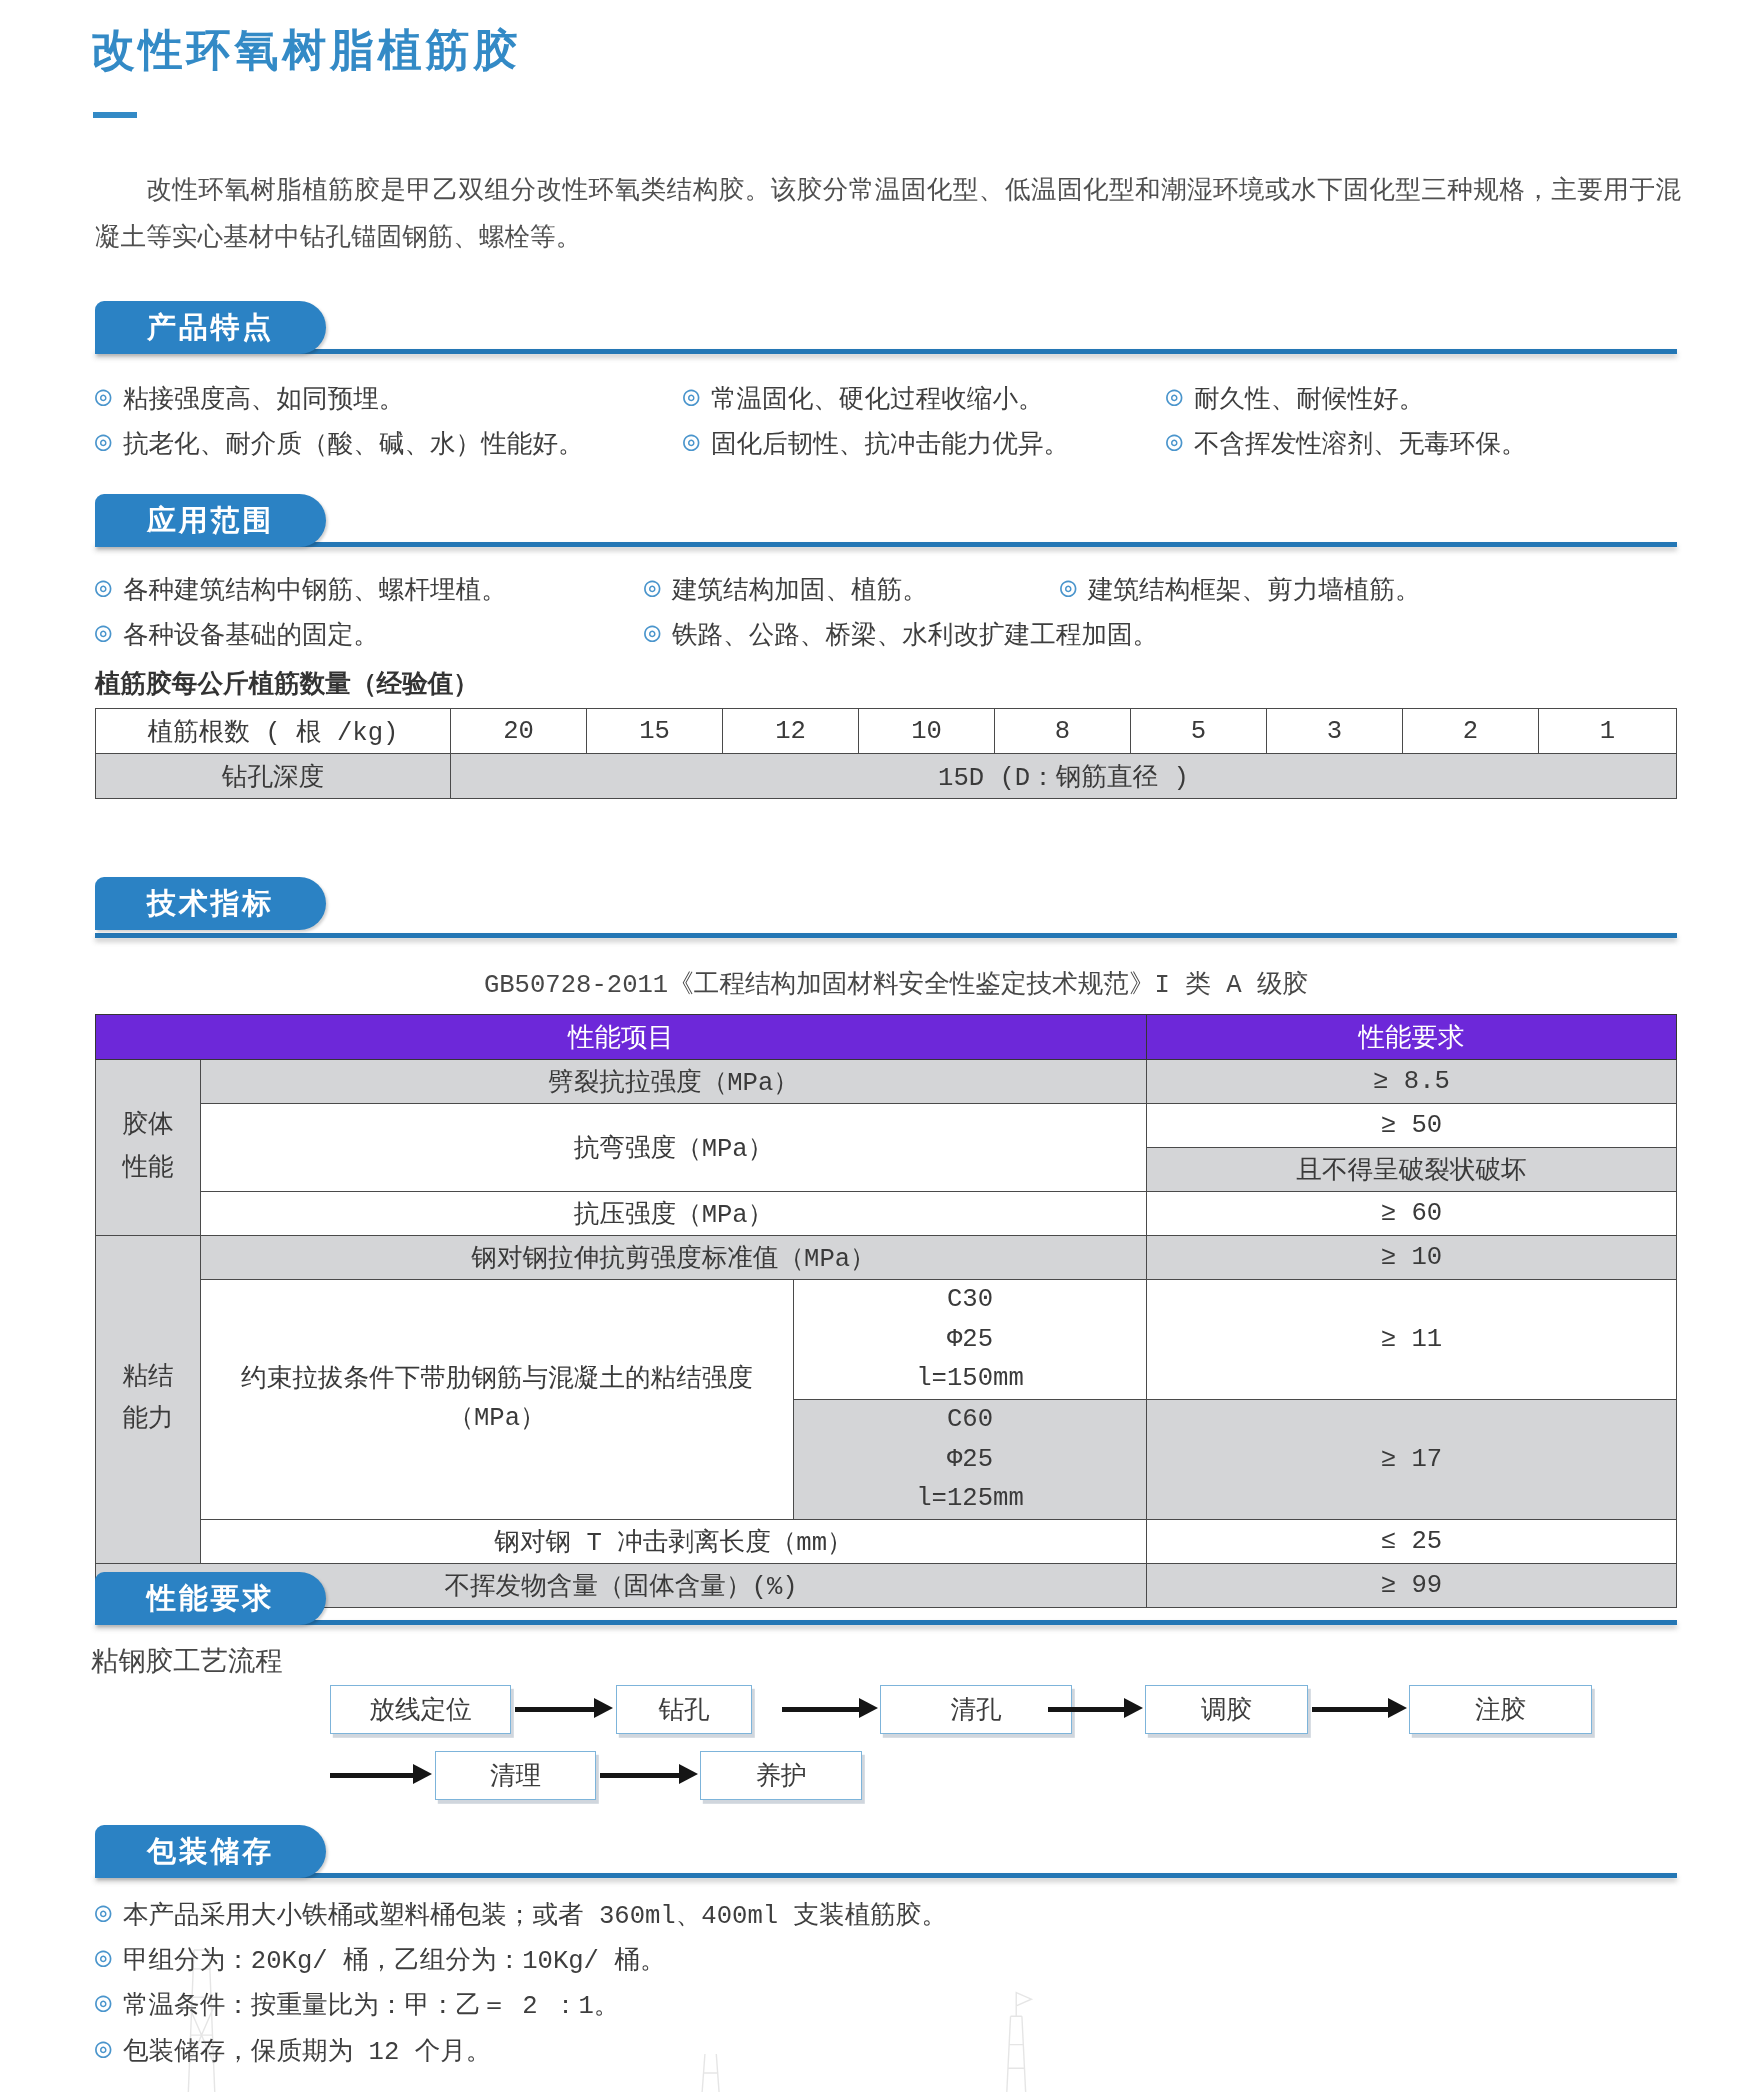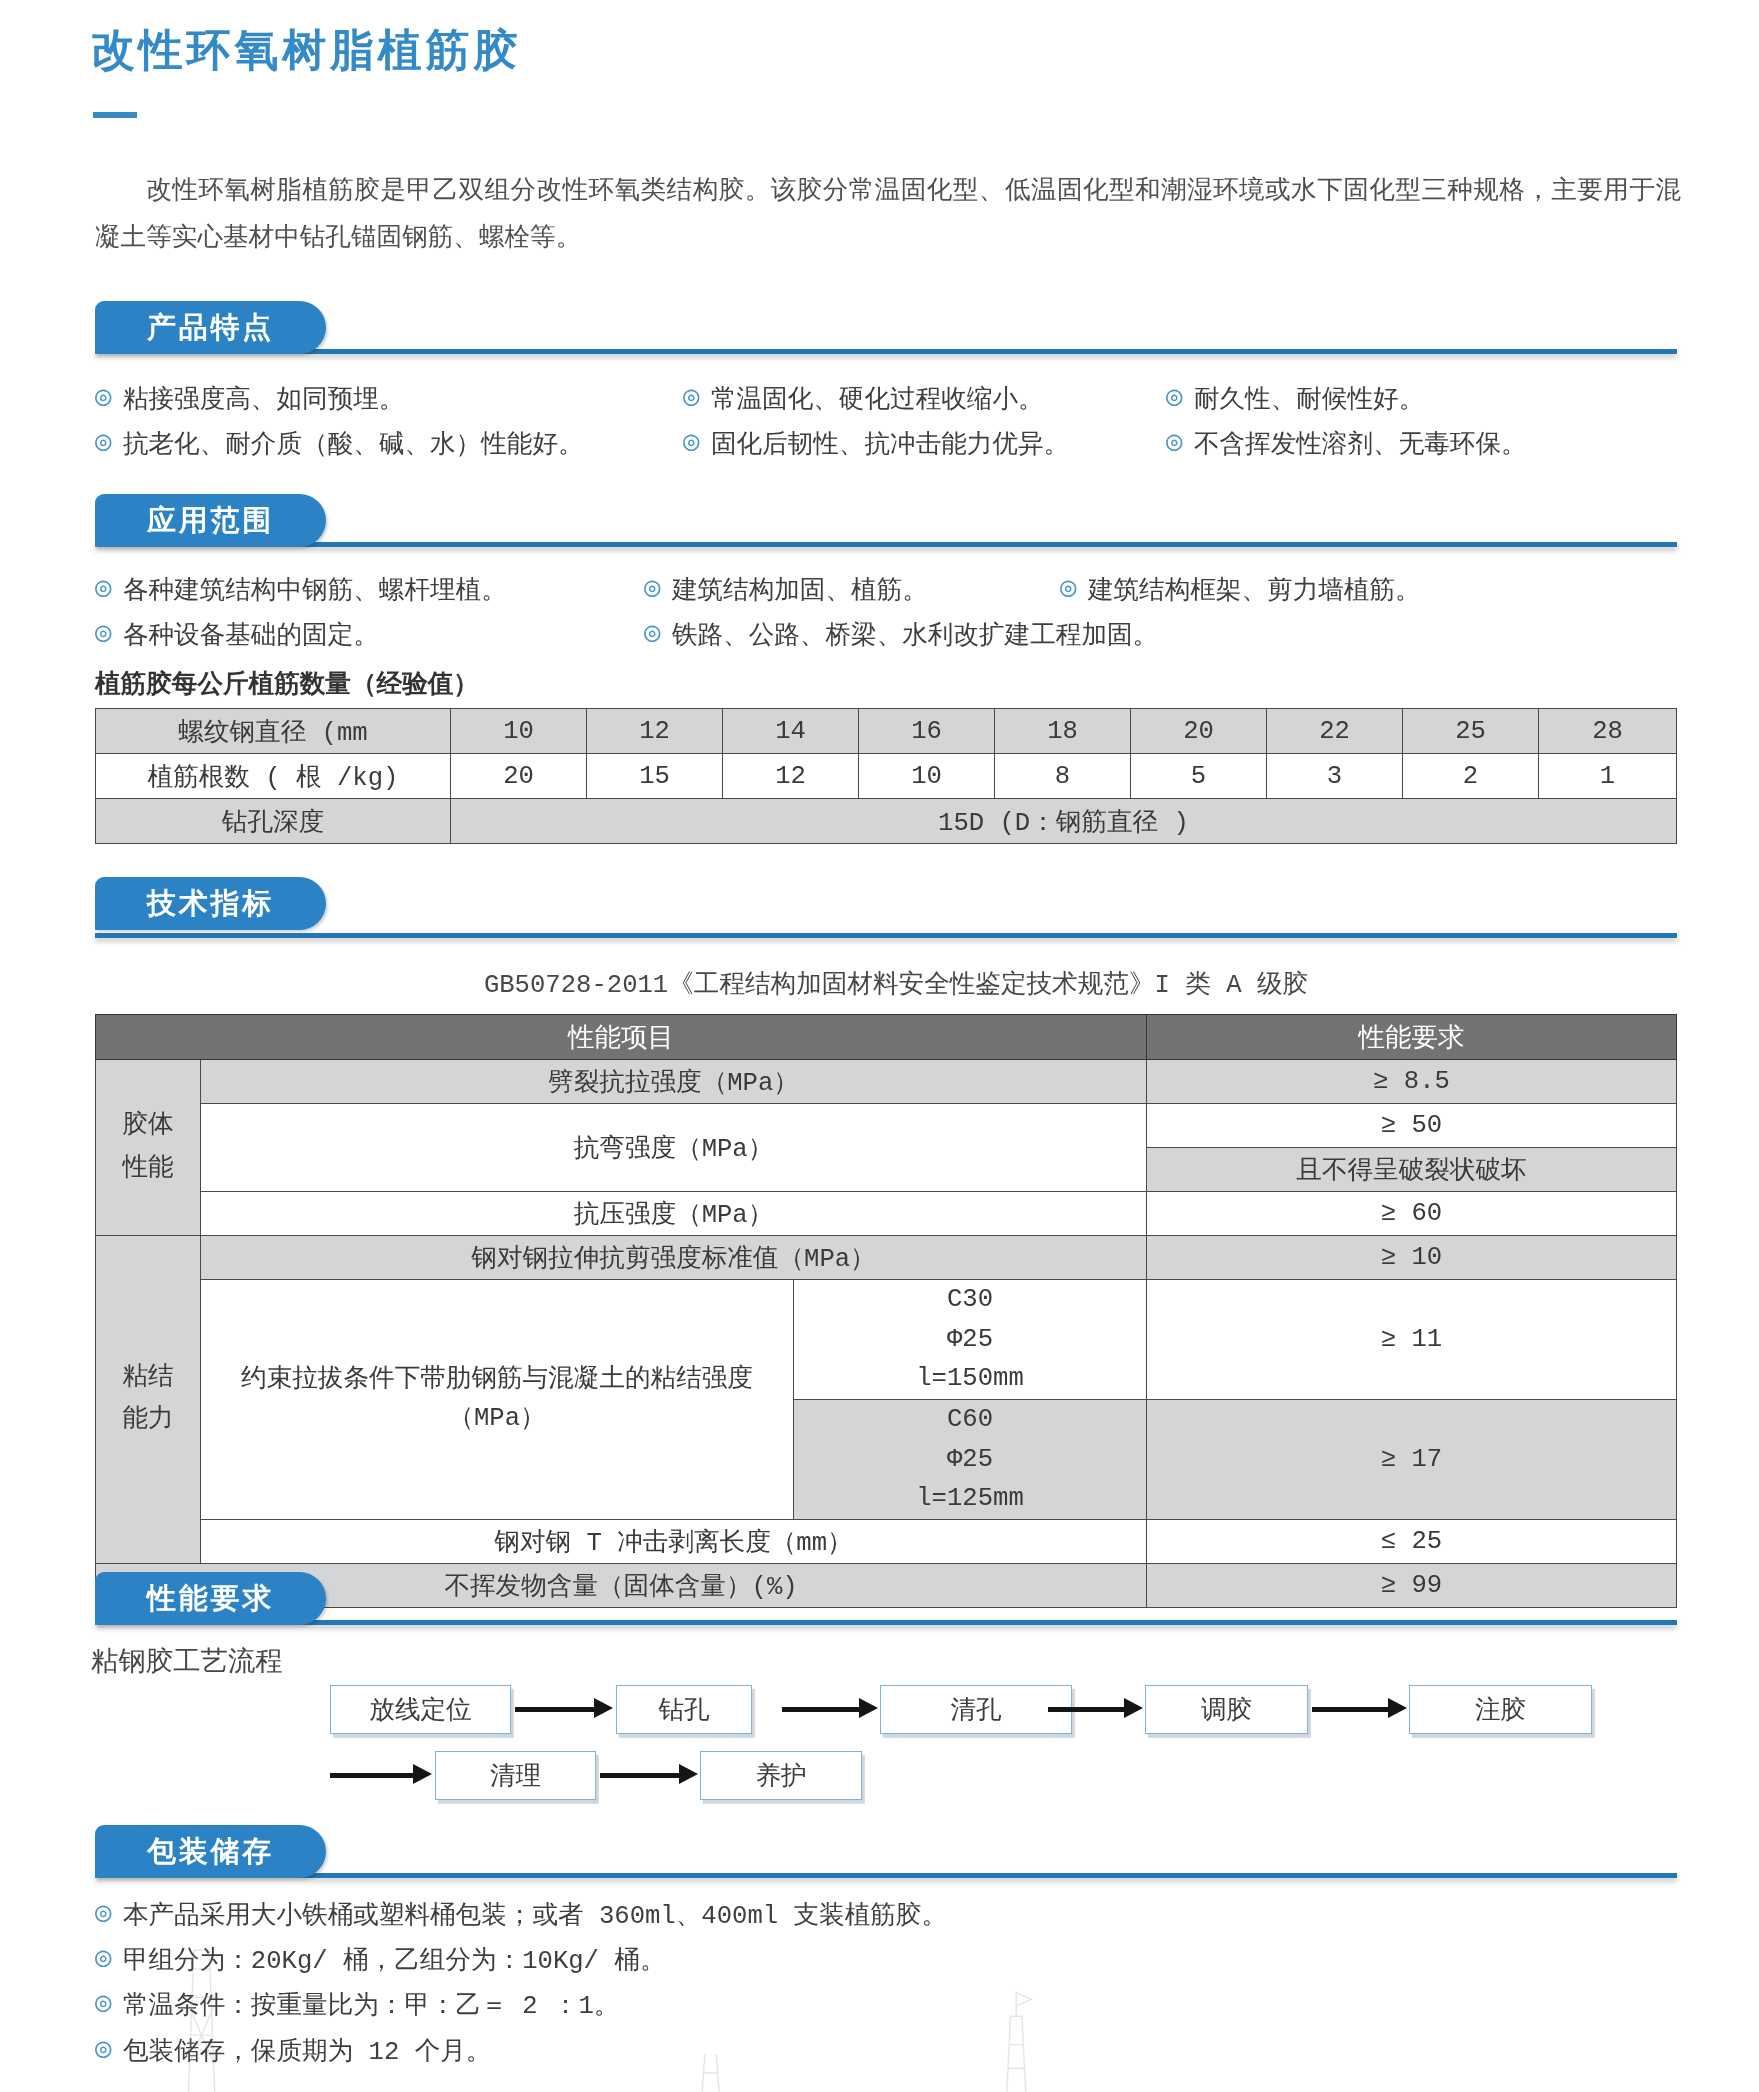--- a/index.html
+++ b/index.html
@@ -34,21 +34,21 @@
   
   table { border-collapse:collapse; table-layout:fixed; }
   td { border:0.9px solid #4a4a4a; text-align:center; vertical-align:middle; font-size:25.6px; color:#3a3a3a; padding:0; overflow:hidden; }
   .rebar-table { position:absolute; left:95px; top:708px; width:1582px; border:1.9px solid #383838; }
   .rebar-table td { height:44px; }
   .gray { background:#d4d5d7; }
   .white { background:#ffffff; }
   .spec-note { position:absolute; left:102px; top:963px; width:1582px; text-align:center; font-size:25.6px; color:#474747; margin:3px; }
   .spec-table { position:absolute; left:95px; top:1014px; width:1582px; border:1.9px solid #353535; }
   .spec-table td { height:43px; }
-  .spec-table .hdr { background:#737373; color:#ffffff; font-size:26.5px; height:44px; border-color:#353535; }
+  .spec-table .hdr { background:#6d28d9; color:#ffffff; font-size:26.5px; height:44px; border-color:#353535; }
   .grp-label { width:55px; margin:0 auto; line-height:1.65; }
   .pairline { display:flex; justify-content:center; line-height:1.55;flex-direction:column; }
   .subline { line-height:1.55; }
   
   .flow-subtitle { position:absolute; left:91px; top:1643px; font-size:27.4px; color:#464646; margin:0; }
   .fbox {
     position:absolute; height:49px; background:#ffffff; border:1.9px solid #7db4da;
     box-shadow:2.8px 3.8px 0 rgba(150,165,180,0.45); display:flex; align-items:center;
     justify-content:center; font-size:25.6px; color:#3c3c3c; box-sizing:border-box; white-space:nowrap;
   }
@@ -128,32 +128,20 @@
         <col style="width:136px;">
         <col style="width:136px;">
         <col style="width:136px;">
       <col style="width:136px;">
         <col style="width:136px;">
         <col style="width:136px;">
         <col style="width:136px;">
         <col>
     </colgroup>
     <tbody>
-        <tr>
-      <td class="gray">螺纹钢直径 (mm</td>
-      <td class="gray">10</td>
-      <td class="gray">12</td>
-      <td class="gray">14</td>
-      <td class="gray">16</td>
-      <td class="gray">18</td>
-      <td class="gray">20</td>
-      <td class="gray">22</td>
-      <td class="gray">25</td>
-      <td class="gray">28</td>
-    </tr>
     <tr>
       <td class="white">植筋根数 ( 根 /kg)</td>
       <td class="white">20</td>
       <td class="white">15</td>
       <td class="white">12</td>
       <td class="white">10</td>
       <td class="white">8</td>
       <td class="white">5</td>
       <td class="white">3</td>
       <td class="white">2</td>

